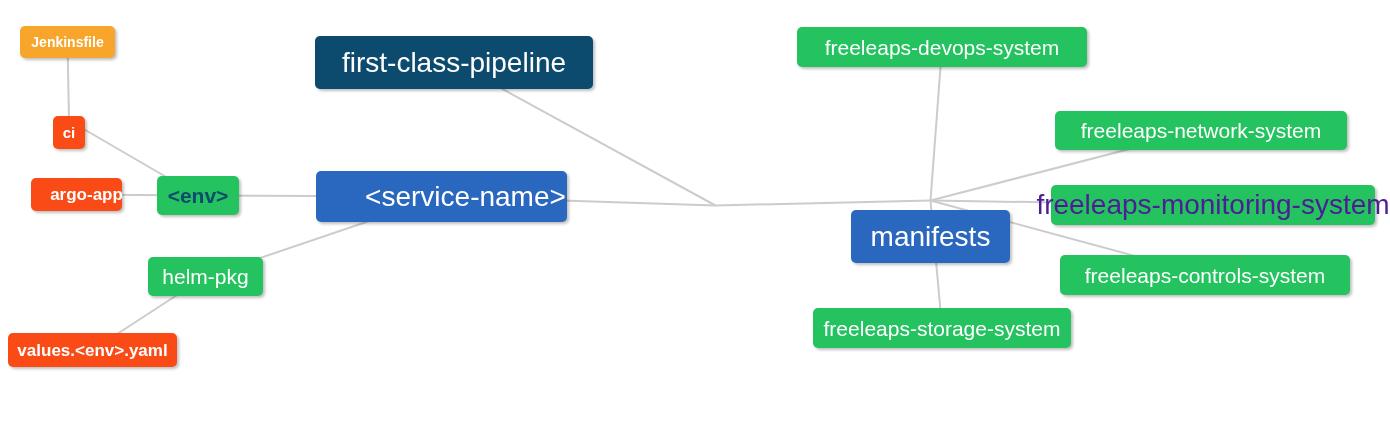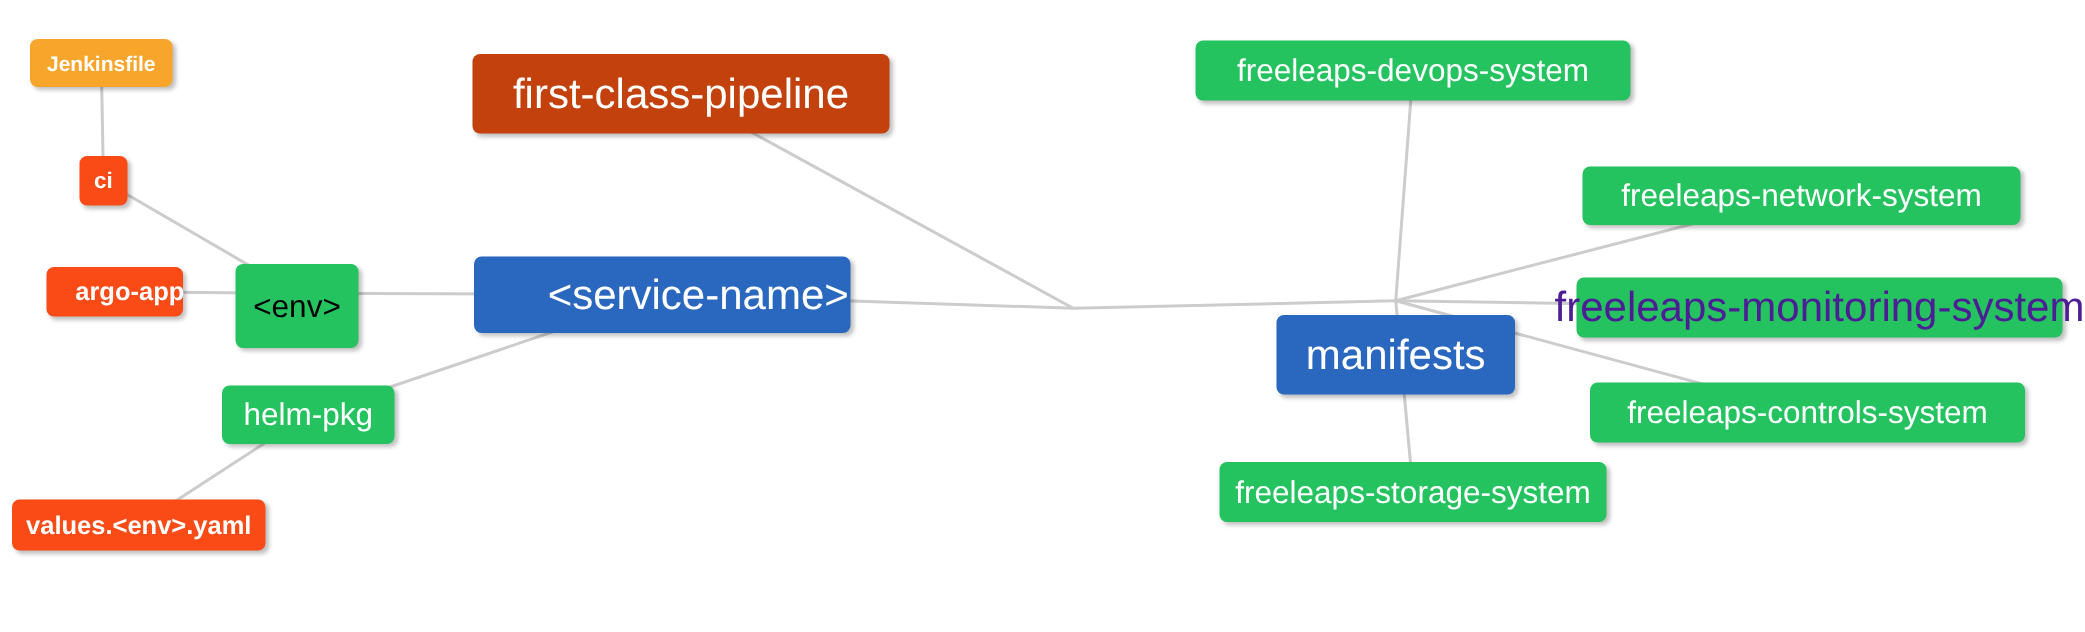--- a/index.html
+++ b/index.html
@@ -54,26 +54,26 @@
       <line x1="441.5" y1="196.5" x2="715.5" y2="205.5" stroke="#cccccc" stroke-width="2"></line>
       <line x1="715.5" y1="205.5" x2="930.5" y2="200.5" stroke="#cccccc" stroke-width="2"></line>
       <line x1="930.5" y1="200.5" x2="942" y2="47" stroke="#cccccc" stroke-width="2"></line>
       <line x1="930.5" y1="200.5" x2="1201" y2="130.5" stroke="#cccccc" stroke-width="2"></line>
       <line x1="930.5" y1="200.5" x2="1213" y2="205" stroke="#cccccc" stroke-width="2"></line>
       <line x1="930.5" y1="200.5" x2="1205" y2="275" stroke="#cccccc" stroke-width="2"></line>
       <line x1="930.5" y1="200.5" x2="942" y2="327" stroke="#cccccc" stroke-width="2"></line>
     </svg>
 
 <div class="node" style="left: 20px; top: 26px; width: 95px; height: 32px; background: rgb(248, 165, 43); color: rgb(255, 255, 255); font-size: 14px; font-weight: 700;">Jenkinsfile</div>
-    <div class="node" style="left: 53px; top: 104px; width: 32px; height: 33px; background: rgb(250, 74, 22); color: rgb(255, 255, 255); font-size: 15px; font-weight: 700;">ci</div>
+    <div class="node" style="left: 53px; top: 116px; width: 32px; height: 33px; background: rgb(250, 74, 22); color: rgb(255, 255, 255); font-size: 15px; font-weight: 700;">ci</div>
     <div class="node" style="left: 31px; top: 178px; width: 91px; height: 33px; background: rgb(250, 74, 22); color: rgb(255, 255, 255); font-size: 17px; font-weight: 700; padding-left: 20px;">argo-app</div>
-    <div class="node" style="left: 157px; top: 176px; width: 82px; height: 56px; background: rgb(36, 195, 95); color: #000000; font-size: 21px; font-weight: 400;">&lt;env&gt;</div>
+    <div class="node" style="left: 157px; top: 176px; width: 82px; height: 39px; background: rgb(36, 195, 95); color: #0c4a6e; font-size: 21px; font-weight: 700;">&lt;env&gt;</div>
     <div class="node" style="left: 148px; top: 257px; width: 115px; height: 39px; background: rgb(36, 195, 95); color: rgb(255, 255, 255); font-size: 21px; font-weight: 400;">helm-pkg</div>
     <div class="node" style="left: 8px; top: 333px; width: 169px; height: 34px; background: rgb(250, 74, 22); color: rgb(255, 255, 255); font-size: 17px; font-weight: 700; text-align: center;">values.&lt;env&gt;.yaml</div>
-    <div class="node" style="left: 315px; top: 36px; width: 278px; height: 53px; background: #c2410c; color: rgb(255, 255, 255); font-size: 28px; font-weight: 400;">first-class-pipeline</div>
+    <div class="node" style="left: 315px; top: 36px; width: 278px; height: 53px; background: #0c4a6e; color: rgb(255, 255, 255); font-size: 28px; font-weight: 400;">first-class-pipeline</div>
     <div class="node" style="left: 316px; top: 171px; width: 251px; height: 51px; background: rgb(41, 104, 190); color: rgb(255, 255, 255); font-size: 28px; font-weight: 400; padding-left: 48px;">&lt;service-name&gt;</div>
     <div class="node" style="left: 851px; top: 174px; width: 159px; height: 53px; background: rgb(41, 104, 190); color: rgb(255, 255, 255); font-size: 28px; font-weight: 400; margin-top: 36px;">manifests</div>
     <div class="node" style="left: 797px; top: 27px; width: 290px; height: 40px; background: rgb(36, 195, 95); color: rgb(255, 255, 255); font-size: 21px; font-weight: 400;">freeleaps-devops-system</div>
     <div class="node" style="left: 1055px; top: 111px; width: 292px; height: 39px; background: rgb(36, 195, 95); color: rgb(255, 255, 255); font-size: 21px; font-weight: 400;">freeleaps-network-system</div>
     <div class="node" style="left: 1051px; top: 185px; width: 324px; height: 40px; background: rgb(36, 195, 95); color: #4c1d95; font-size: 28px; font-weight: 400;">freeleaps-monitoring-system</div>
     <div class="node" style="left: 1060px; top: 255px; width: 290px; height: 40px; background: rgb(36, 195, 95); color: rgb(255, 255, 255); font-size: 21px; font-weight: 400;">freeleaps-controls-system</div>
     <div class="node" style="left: 813px; top: 308px; width: 258px; height: 40px; background: rgb(36, 195, 95); color: rgb(255, 255, 255); font-size: 21px; font-weight: 400;">freeleaps-storage-system</div>
   </div>
 
 </body></html>

